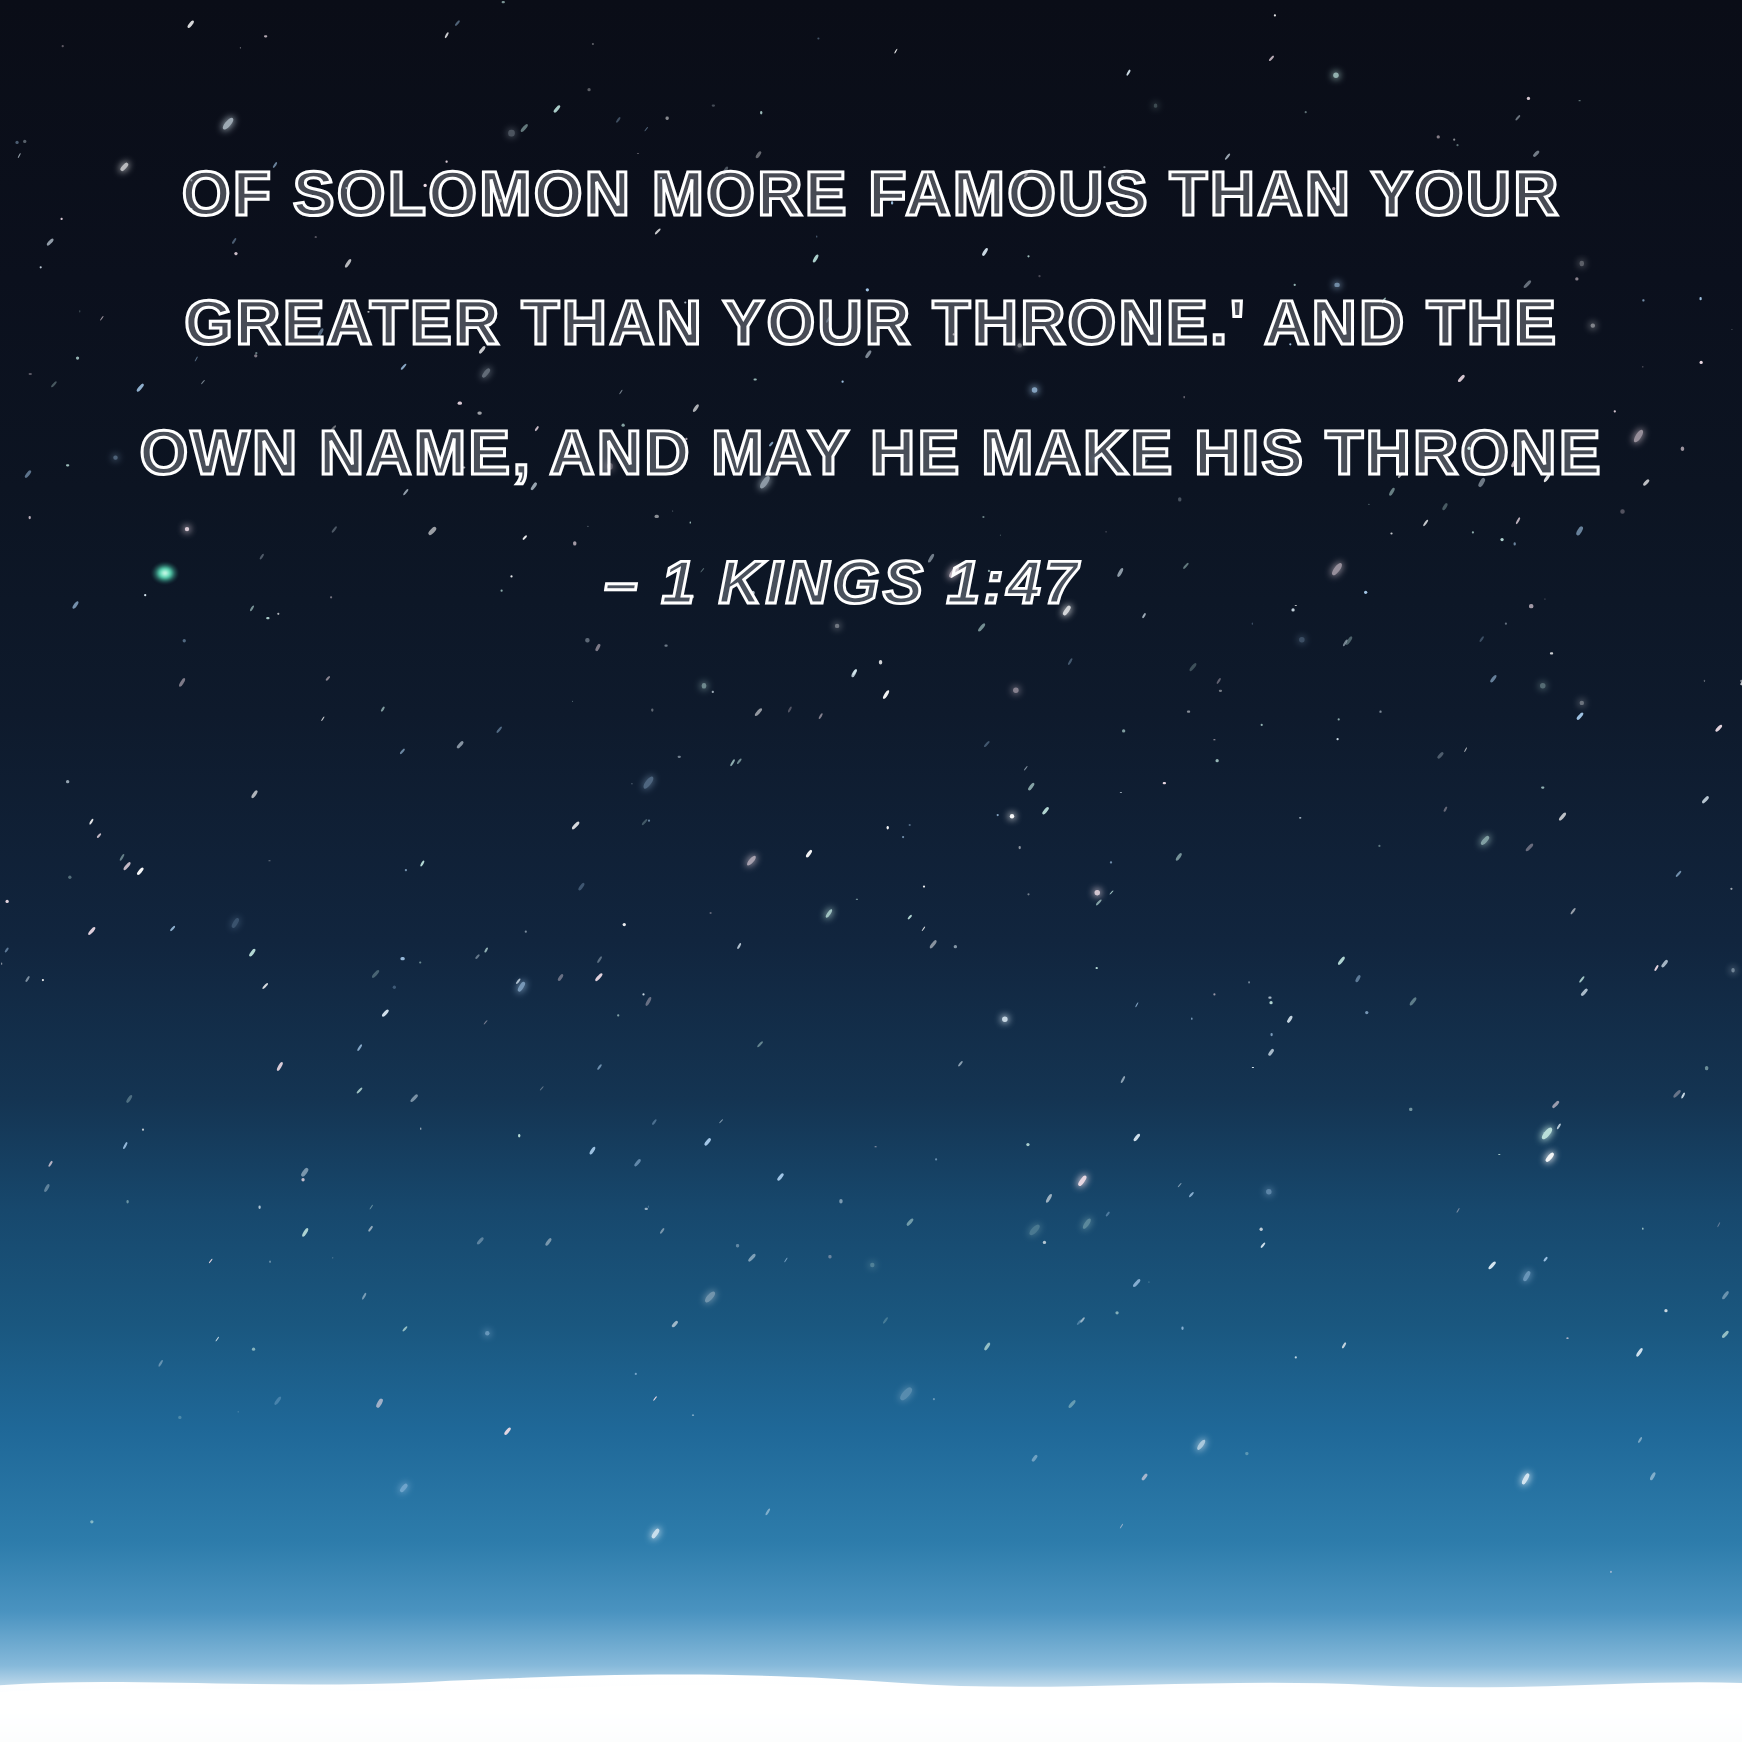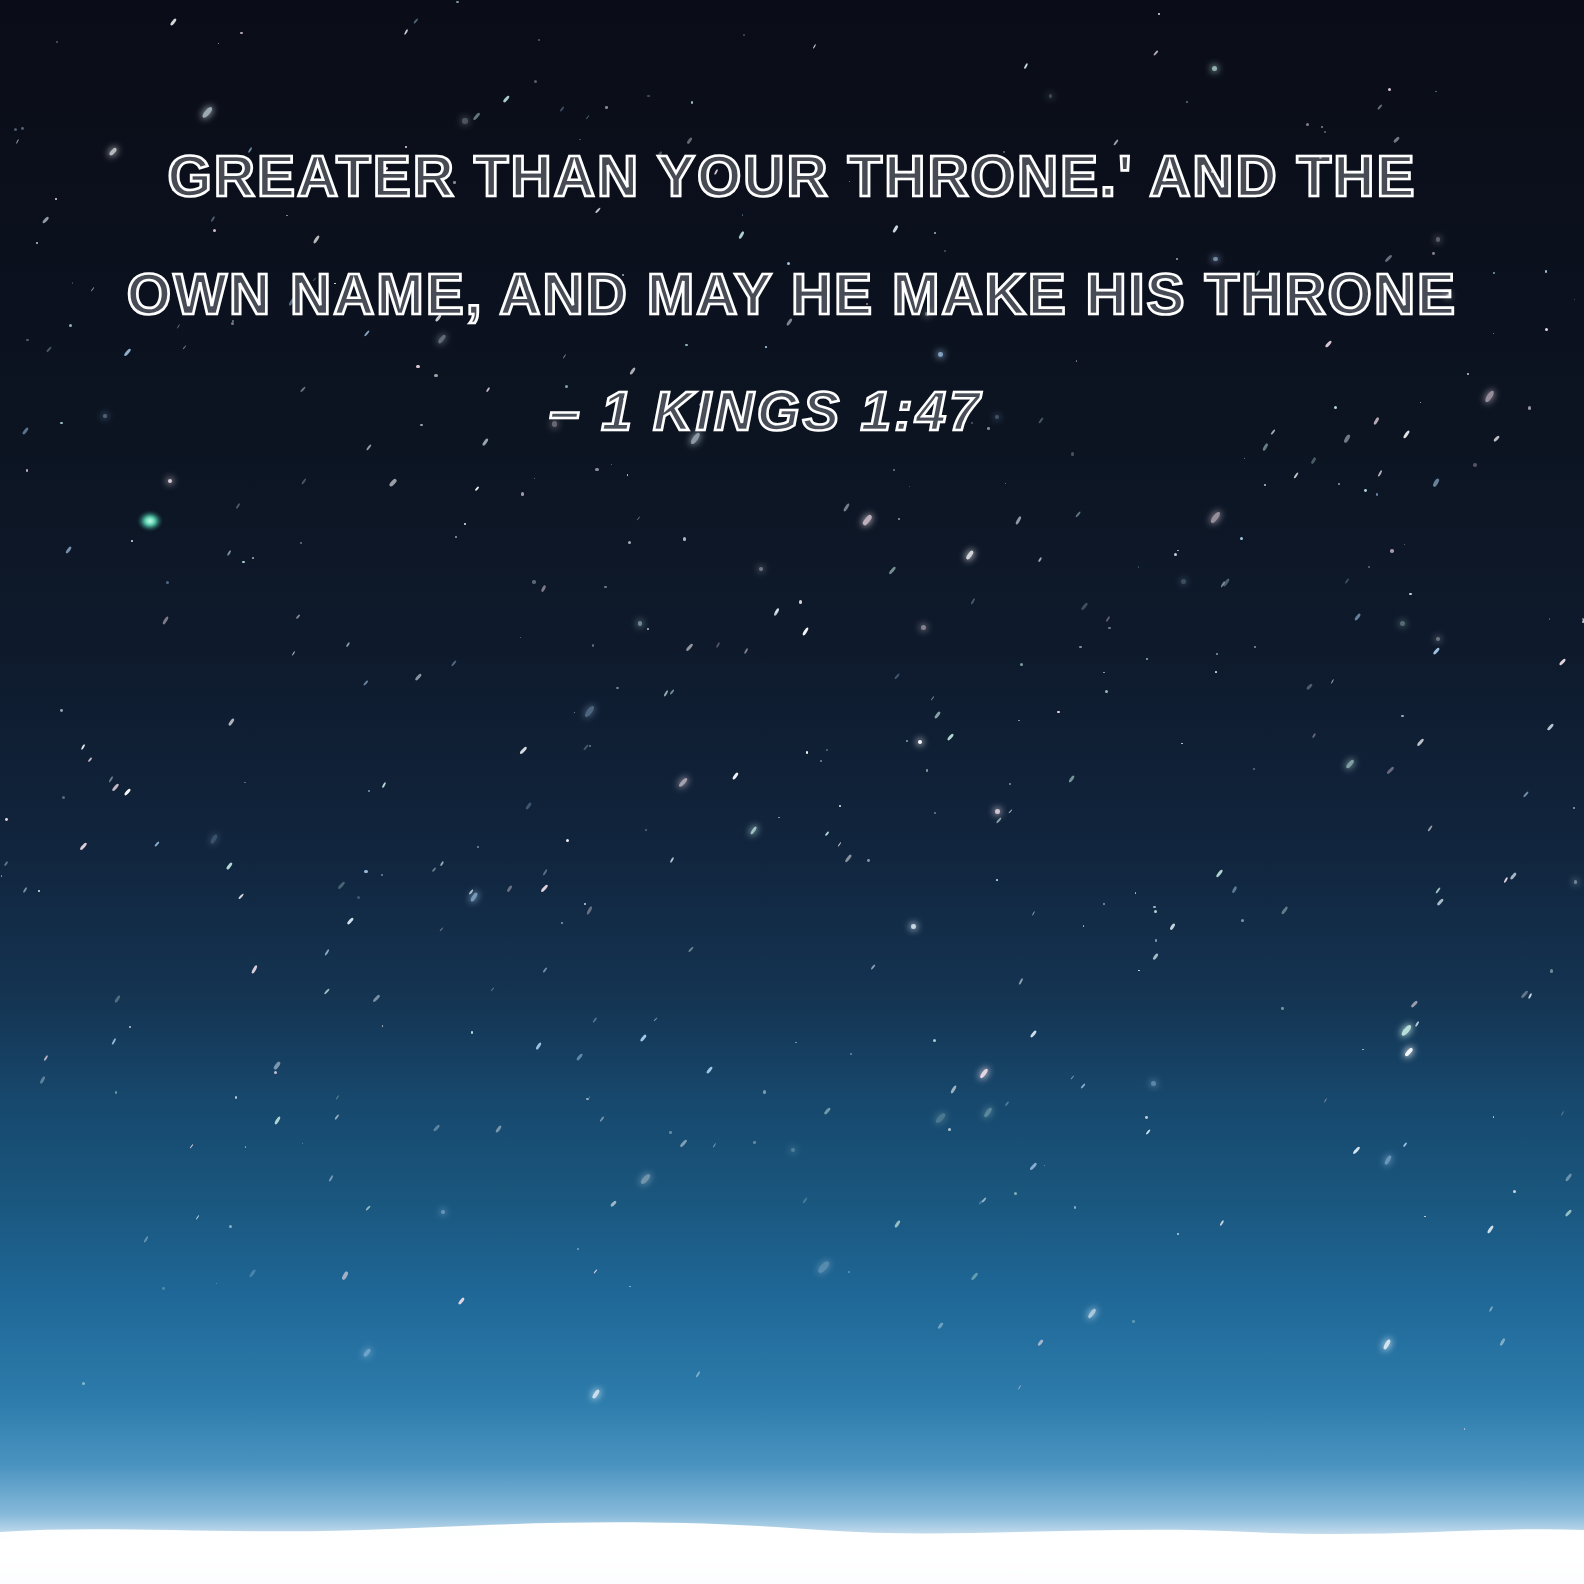--- a/index.html
+++ b/index.html
@@ -591,18 +591,19 @@
         <stop offset="0" stop-color="#ffffff"></stop>
         <stop offset="0.55" stop-color="#fbfdff"></stop>
         <stop offset="1" stop-color="#e9edf1"></stop>
       </linearGradient>
     </defs>
     <path d="M0,38 C110,30 240,42 390,35 C540,28 660,24 820,36 C960,46 1100,30 1250,38 C1380,45 1490,32 1584,36 L1584,90 L0,90 Z" fill="url(#cloudFill)"></path>
     <path d="M0,44 C150,36 320,48 520,40 C720,32 900,44 1120,40 C1300,37 1460,44 1584,41 L1584,90 L0,90 Z" fill="#ffffff" opacity="0.85"></path>
   </svg>
 
   <div class="verse">
+    <div class="verse-line">OF SOLOMON MORE FAMOUS THAN YOUR</div>
     <div class="verse-line">GREATER THAN YOUR THRONE.' AND THE</div>
     <div class="verse-line">OWN NAME, AND MAY HE MAKE HIS THRONE</div>
     <div class="verse-ref">– 1 KINGS 1:47</div>
   </div>
 
 </div>
 
 </body></html>

